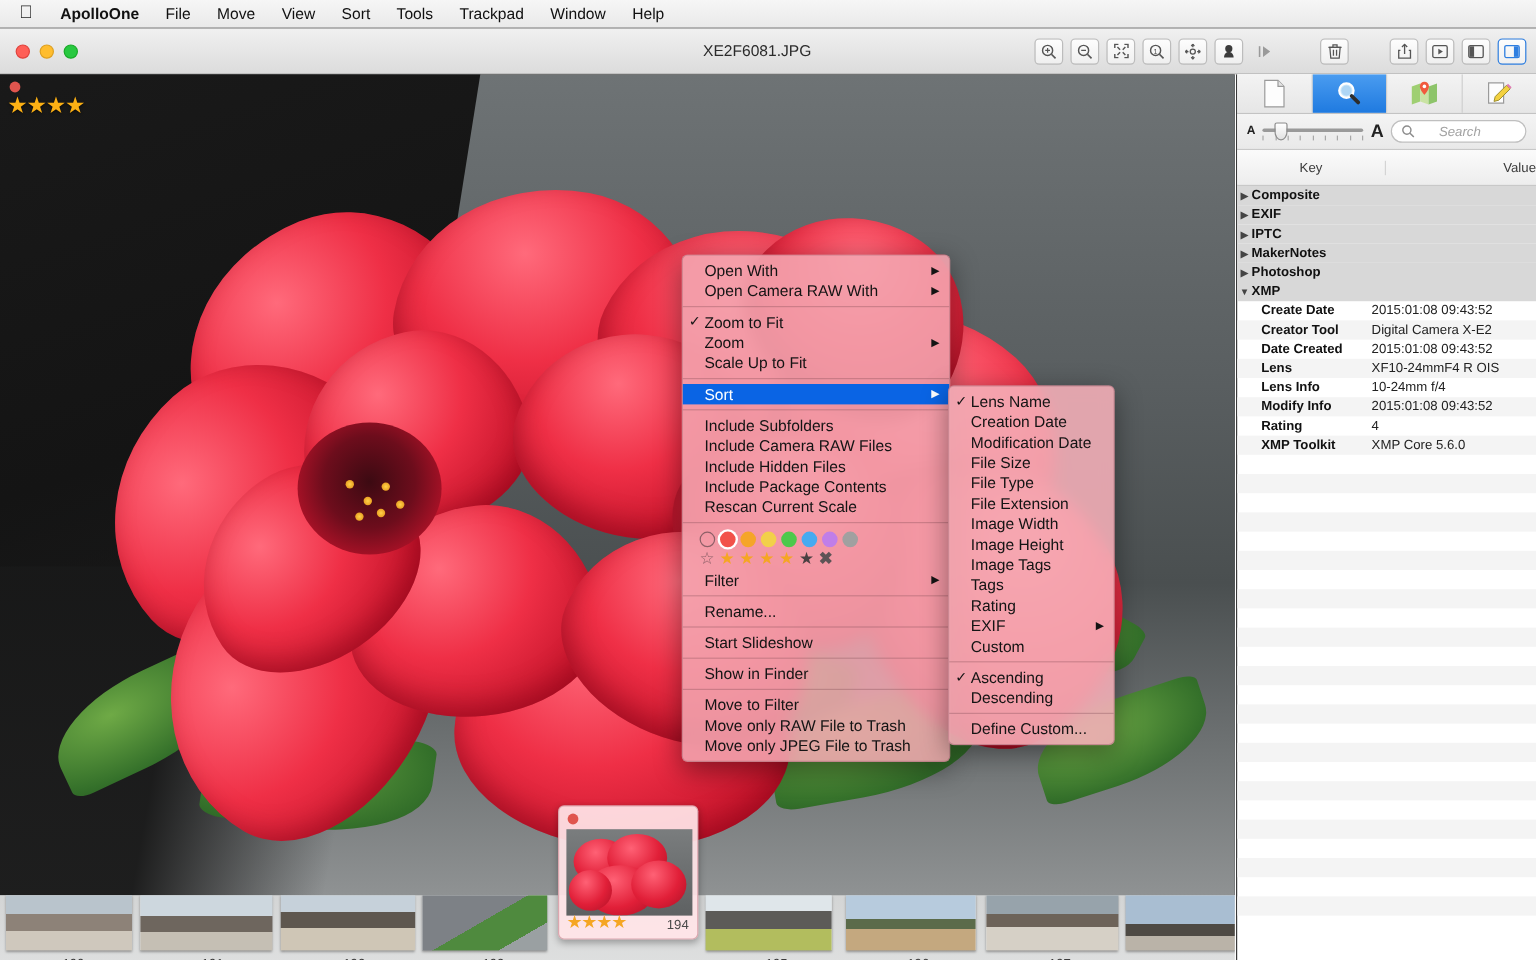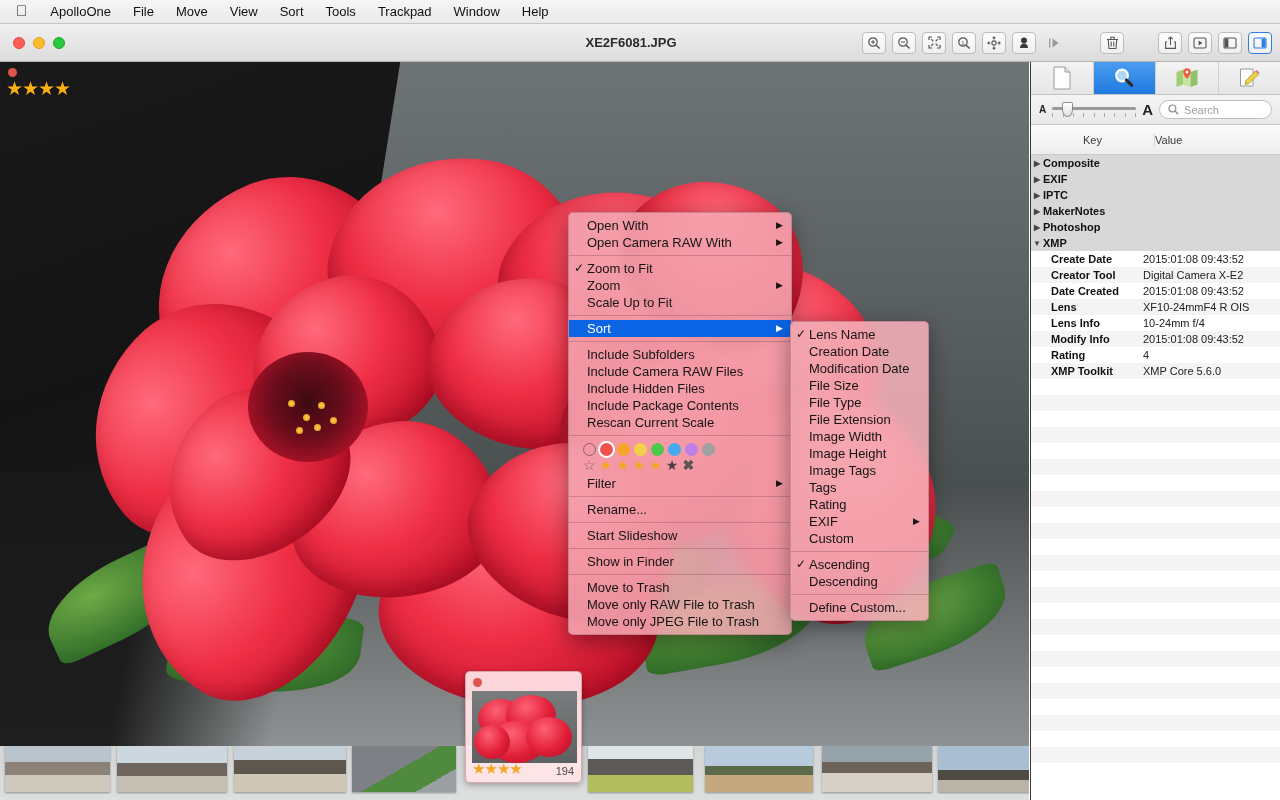--- a/index.html
+++ b/index.html
@@ -14,21 +14,21 @@
 
   
   #menubar{
     position:absolute; left:0; top:0; width:1280px; height:24px;
     background:linear-gradient(#f6f6f6,#e9e9e9);
     border-bottom:1px solid #c6c6c6;
     display:flex; align-items:center; padding-left:8px; z-index:60;
   }
   .mb-apple{ font-size:15px; line-height:1; padding:0 12px 2px 8px; color:#1d1d1d; }
   .mb-item{ padding:2px 11px; font-size:13px; color:#101010; border-radius:3px; }
-  .mb-item.app{ font-weight:normal; }
+  .mb-item.app{ font-weight:bold; }
 
   
   #window{
     position:absolute; left:0; top:24px; width:1280px; height:776px;
     background:#ffffff; overflow:hidden;
   }
 
   
   #titlebar{
     position:relative; height:38px; width:1280px;
@@ -36,21 +36,21 @@
     border-bottom:1px solid #b4b4b4;
     display:flex; align-items:center;
   }
   .lights{ display:flex; gap:8px; padding-left:13px; }
   .light{ width:12px; height:12px; border-radius:50%; }
   .l-red{ background:#ff5f57; border:.5px solid #e0443e;}
   .l-yellow{ background:#ffbd2e; border:.5px solid #dea123;}
   .l-green{ background:#28c840; border:.5px solid #1aab29;}
   #winTitle{
     position:absolute; left:0; right:18px; text-align:center;
-    font-size:13px; color:#2b2b2b; font-weight:700; pointer-events:none;
+    font-size:13px; color:#2b2b2b; font-weight:400; pointer-events:none;
   }
   .tb-right{ position:absolute; right:8px; display:flex; align-items:center; gap:6px; }
   .tbtn{
     width:24px; height:22px; border-radius:4px;
     background:linear-gradient(#fdfdfd,#efefef);
     border:1px solid #bcbcbc;
     display:flex; align-items:center; justify-content:center;
     color:#555;
   }
   .tbtn.flat{ background:transparent; border:1px solid transparent; color:#9a9a9a;}
@@ -202,31 +202,31 @@
   #sizeSlider .track{ position:absolute; left:0; right:0; top:5px; height:3px;
                       border-radius:2px; background:#9a9a9a; }
   #sizeSlider .knob{ position:absolute; left:10px; top:0; width:11px; height:15px;
                      border-radius:2px 2px 50% 50%;
                      background:linear-gradient(#fff,#e2e2e2); border:1px solid #8e8e8e; }
   #sizeSlider .ticks{ position:absolute; left:0; right:0; top:11px; height:4px;
                       display:flex; justify-content:space-between; }
   #sizeSlider .ticks i{ width:1px; height:4px; background:#a8a8a8; display:block; }
   #searchBox{
     flex:1; height:19px; border:1px solid #bfbfbf; border-radius:10px;
-    background:#fff; display:flex; align-items:center; gap:5px; padding:0 8px;
+    background:#fff; display:flex; align-items:center; gap:20px; padding:0 8px;font-style:italic;
   }
   #searchBox .ph{ color:#a2a2a2; font-size:11px; }
 
   #insHeader{
     height:30px; display:flex; align-items:center;
     background:linear-gradient(#fbfbfb,#ededed);
     border-bottom:1px solid #c8c8c8; font-size:11px; color:#3a3a3a;
   }
   #insHeader .c1{ width:124px; text-align:center; border-right:1px solid #d4d4d4; }
-  #insHeader .c2{ flex:1; text-align:left; }
+  #insHeader .c2{ flex:1; text-align:right; }
 
   #insList{ height:623px; overflow:hidden; }
   .grow{ display:flex; height:16px; align-items:center; font-size:11px; }
   .grow.odd{ background:#f4f4f4; }
   .grow.group{ background:#d8d8d8; font-weight:bold; color:#111; }
   .grow .tri{ width:12px; text-align:center; font-size:8px; color:#444; }
   .grow .gname{ flex:1; }
   .grow .k{ width:112px; padding-left:20px; font-weight:bold; color:#111; }
   .grow .v{ flex:1; color:#222; }
   .filler{ height:16px; }
@@ -469,21 +469,21 @@
         <span>Start Slideshow</span>
       </div>
       <div class="sep"></div>
 
       <div class="mi">
         <span>Show in Finder</span>
       </div>
       <div class="sep"></div>
 
       <div class="mi">
-        <span>Move to Trash</span>
+        <span>Move to Filter</span>
       </div>
       <div class="mi">
         <span>Move only RAW File to Trash</span>
       </div>
       <div class="mi">
         <span>Move only JPEG File to Trash</span>
       </div>
     </div>
 
     <div id="submenu">

